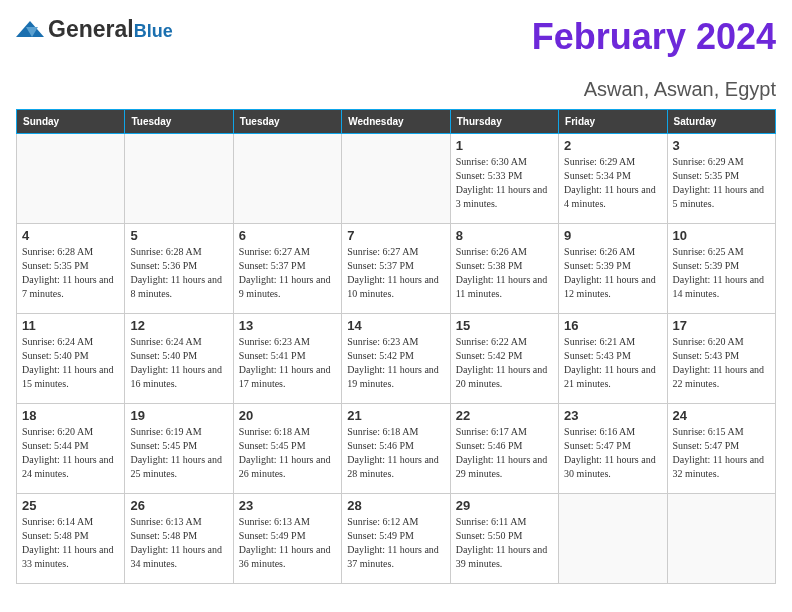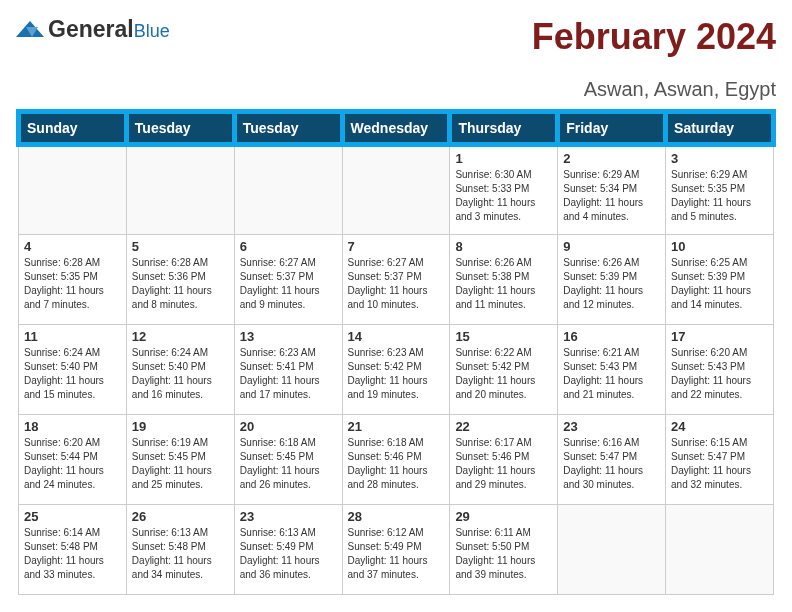--- a/index.html
+++ b/index.html
@@ -24,40 +24,40 @@
     .logo-icon {
       width: 28px;
       height: 22px;
     }
     .title-area {
       text-align: right;
     }
     .month-title {
       font-size: 36px;
       font-weight: bold;
-      color: #7f1d1d;
+      color: #6d28d9;
     }
     .location-title {
       font-size: 20px;
       color: #555;
       margin-top: 20px;
     }
     table {
       width: 100%;
       border-collapse: collapse;
       table-layout: fixed;
     }
     th {
-      background-color: #0c4a6e;
+      background-color: #404040;
       color: #fff;
       text-align: left;
       padding: 6px 6px;
-      font-size: 14px;
+      font-size: 10px;
       font-weight: bold;
-      border: 5px solid #0ea5e9;
+      border: 1px solid #0ea5e9;
     }
     td {
       border: 1px solid #ccc;
       vertical-align: top;
       padding: 4px 5px;
       height: 90px;
       background: #fff;
     }
     td.empty {
       background: #f9f9f9;
@@ -65,36 +65,37 @@
     .day-num {
       font-size: 13px;
       font-weight: bold;
       color: #333;
       margin-bottom: 2px;
     }
     .day-info {
       font-size: 10px;
       color: #333;
       line-height: 1.4;
+      font-family: Liberation Serif, serif;
     }
     tr:nth-child(odd) td:not(.empty) {
       background: #fff;
     }
   </style>
 </head>
 <body>
 
 <div class="header-area">
   <div class="logo">
     <svg class="logo-icon" viewBox="0 0 28 22" xmlns="http://www.w3.org/2000/svg">
       <polygon points="14,2 28,18 0,18" fill="#1a6faf"></polygon>
       <polygon points="10,8 22,8 16,18" fill="#5aa0d0"></polygon>
     </svg>
     <div>
-      <span style="font-size:23px;font-weight:bold;color:#333;">General</span><span style="font-size:18px;font-weight:normal;color:#1a6faf;">Blue</span>
+      <span style="font-size:23px;font-weight:bold;color:#333;">General</span><span style="font-size:18px;font-weight:bold;color:#1a6faf;">Blue</span>
     </div>
   </div>
   <div class="title-area">
     <div class="month-title">February 2024</div>
     <div class="location-title">Aswan, Aswan, Egypt</div>
   </div>
 </div>
 
 <table>
   <thead>

